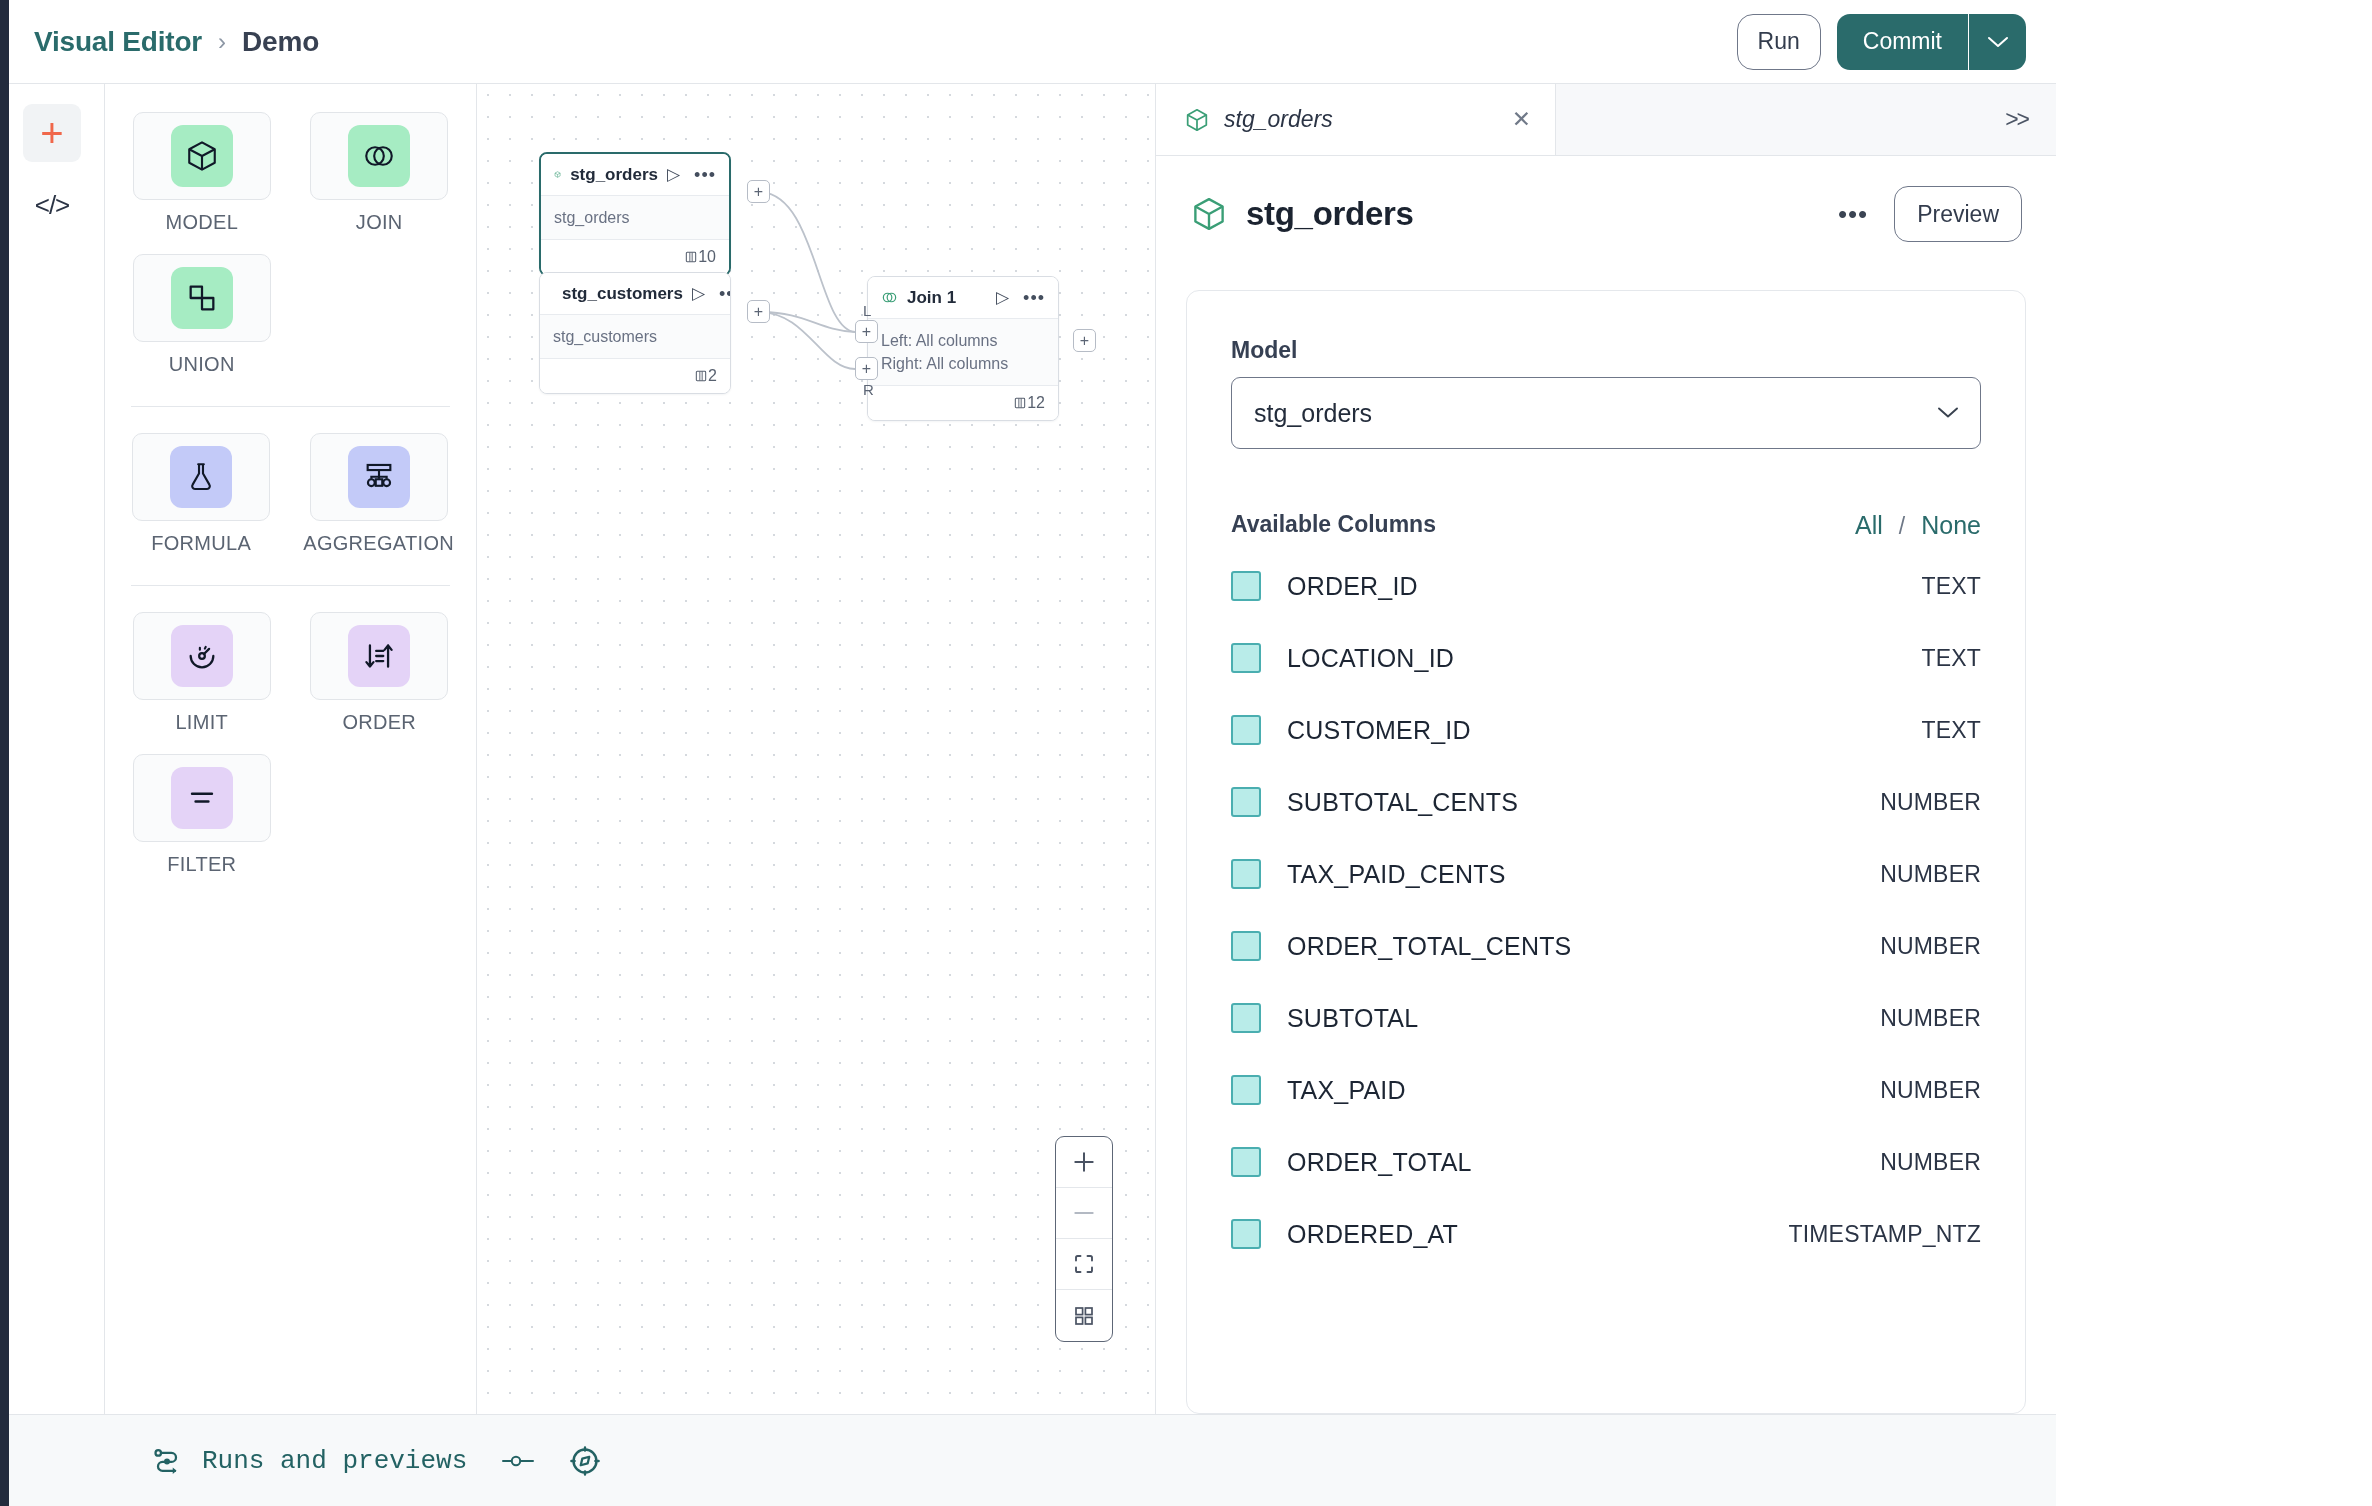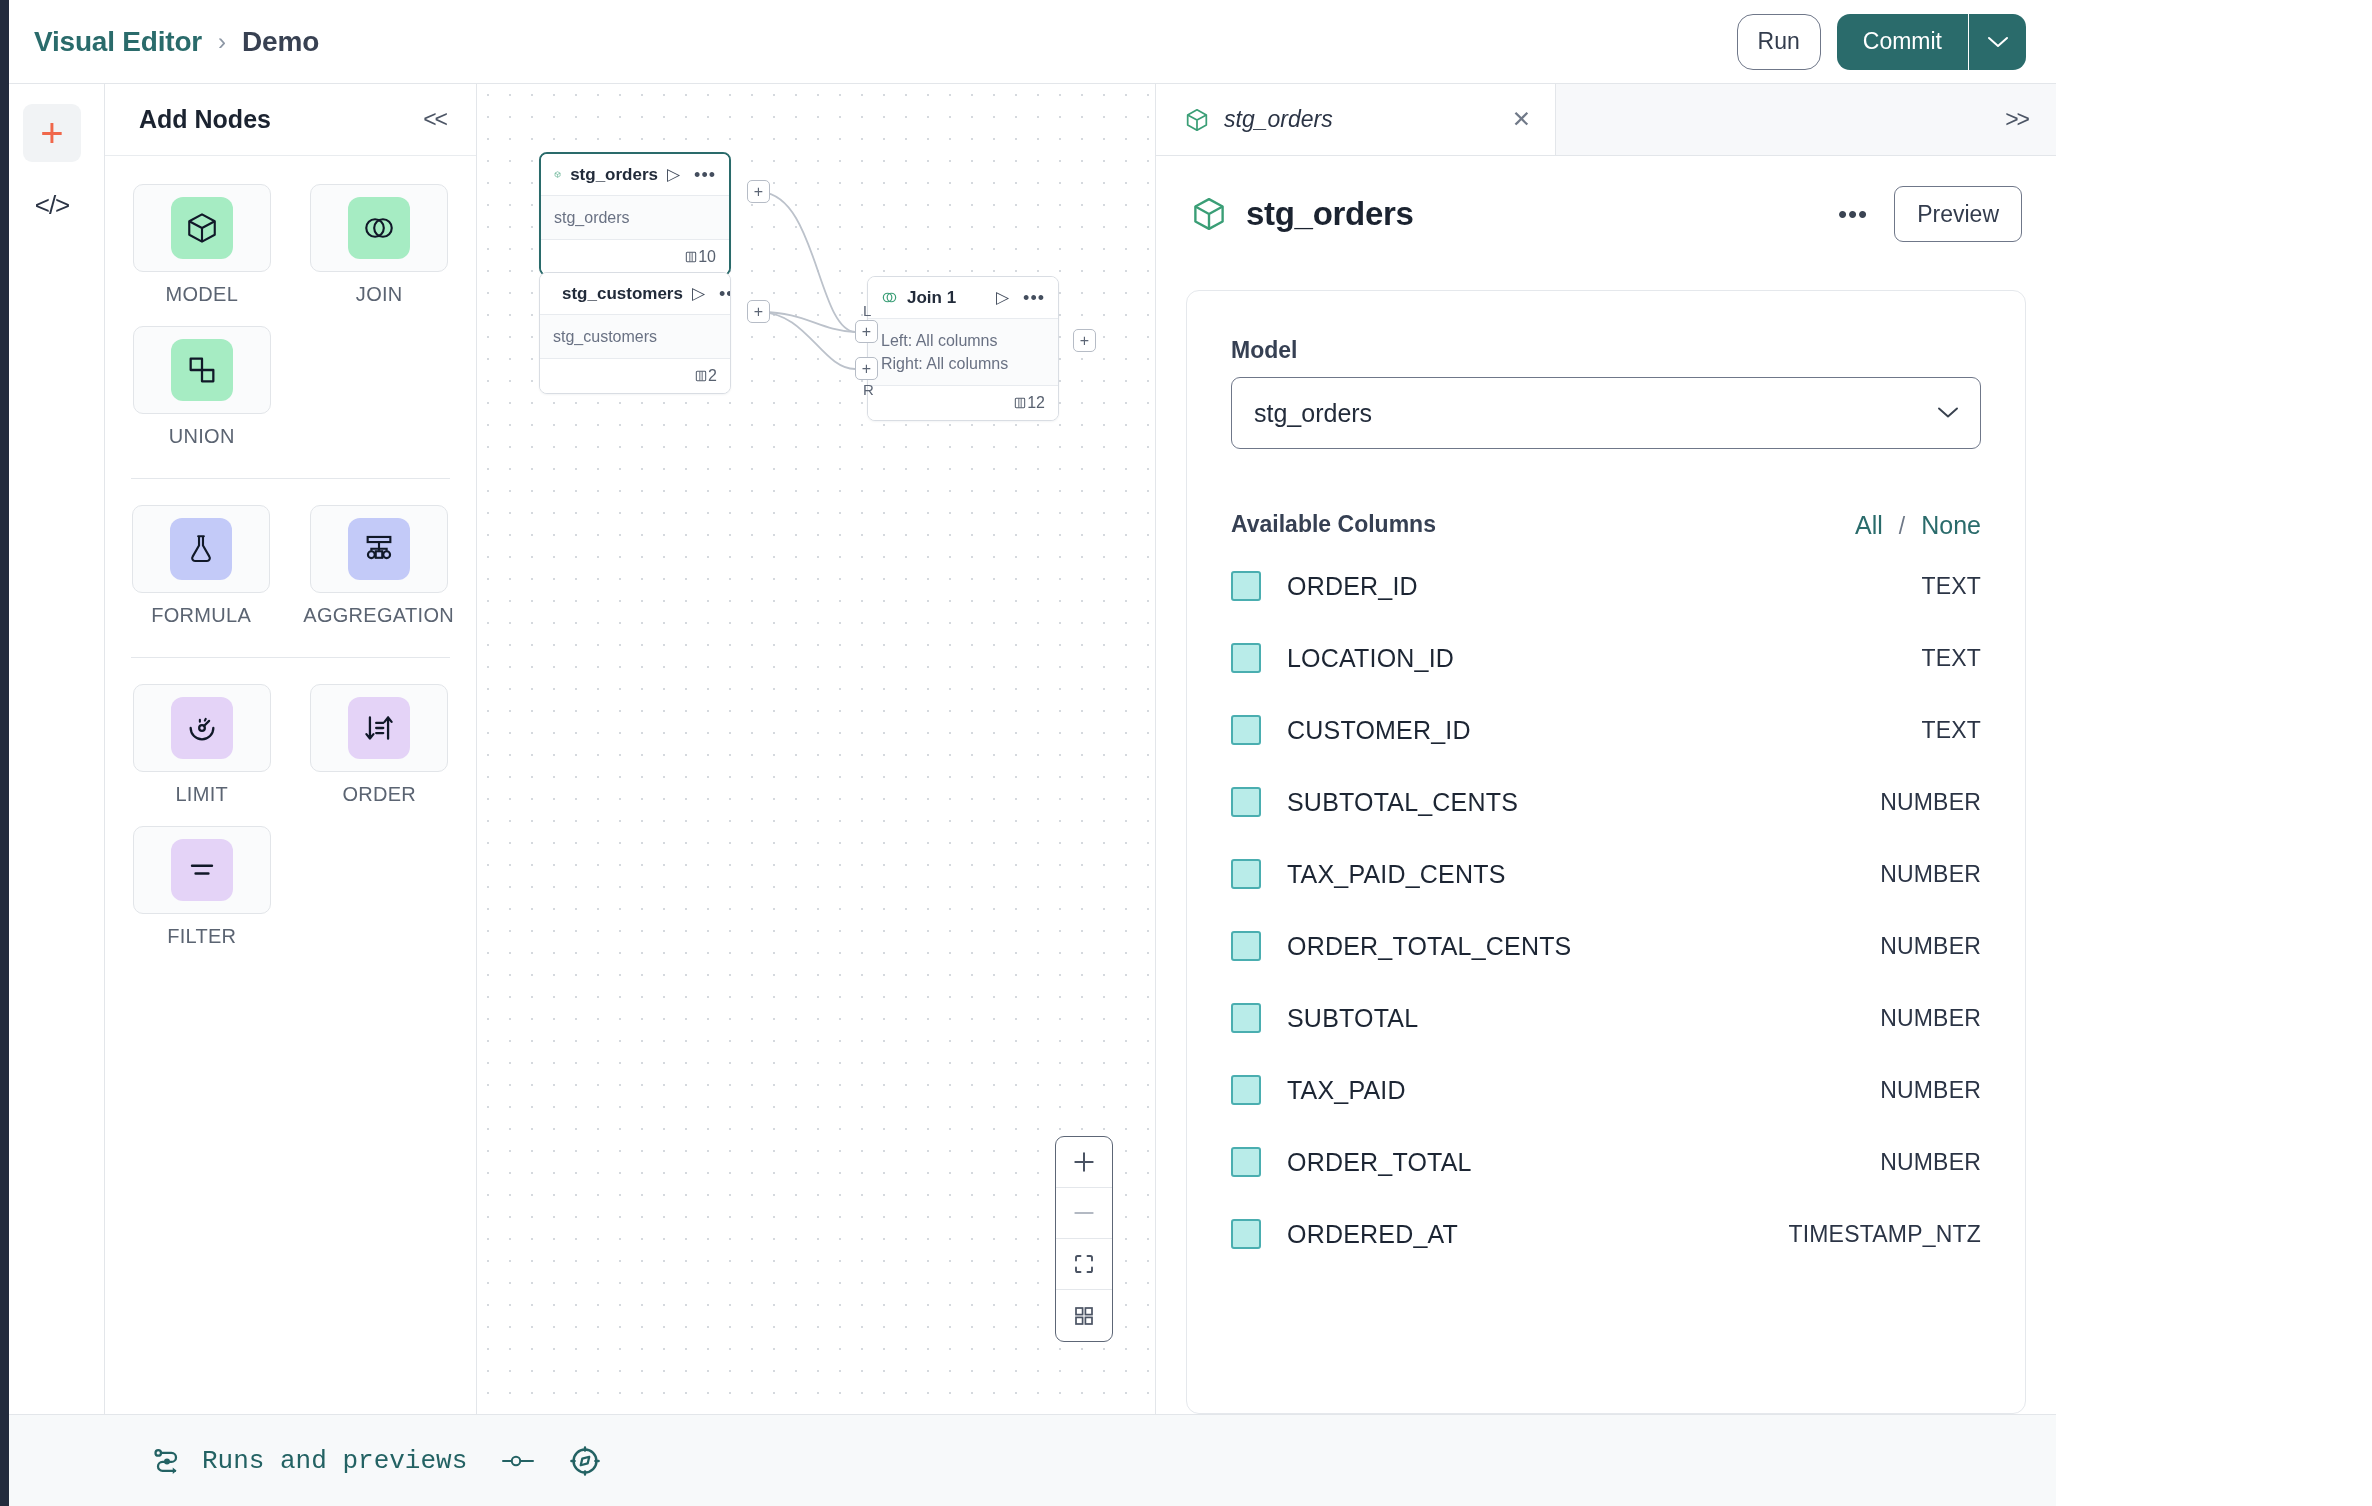--- a/index.html
+++ b/index.html
@@ -172,21 +172,21 @@
   .rp-tab-close { margin-left: auto; color: #707988; font-size: 23px; line-height: 1; padding-left: 30px; }
   .rp-tabs-spacer { flex: 1 1 auto; display: flex; align-items: center; justify-content: flex-end; padding-right: 28px; }
   .rp-expand { color: #4c5565; font-size: 23px; letter-spacing: -2px; }
 
   .rp-header { display: flex; align-items: center; padding: 30px 34px 0 34px; }
   .rp-header-left { display: flex; align-items: center; gap: 18px; }
   .rp-title { font-size: 33px; font-weight: bold; color: #1b2330; letter-spacing: -0.3px; }
   .rp-header-right { margin-left: auto; display: flex; align-items: center; gap: 26px; }
   .rp-dots { color: #3b4453; font-size: 26px; letter-spacing: 1px; line-height: 1; }
   .btn-preview {
-    height: 56px; padding: 0 22px; border: 1px solid #6f7789; border-radius: 9px;
+    height: 56px; padding: 0 22px; border: 1px solid #6f7789; border-radius: 14px;
     background: #fff; color: #333c4d; font-size: 23px;
     display: flex; align-items: center; justify-content: center;
   }
 
   .rp-scroll { flex: 1 1 auto; overflow: hidden; padding: 48px 30px 0 30px; }
   .rp-card {
     border: 1px solid #e5e8ec; border-radius: 13px; background: #fff;
     padding: 46px 44px 10px 44px; height: 100%;
   }
 
@@ -253,24 +253,20 @@
     <div class="icon-rail">
       <div class="rail-btn active">
         <span class="rail-plus">+</span>
       </div>
       <div class="rail-btn">
         <span class="rail-code">&lt;/&gt;</span>
       </div>
     </div>
 
     <div class="nodes-panel">
-      <div class="nodes-head">
-        <span class="nodes-title">Add Nodes</span>
-        <span class="nodes-collapse">&lt;&lt;</span>
-      </div>
       <div class="nodes-body">
 
         <div class="node-grid">
           <div class="node-cell">
             <div class="node-tile">
               <div class="node-swatch sw-green">
                 <svg width="34" height="34" viewBox="0 0 24 24">
                   <path d="M12 2.4 21 7.2v9.6L12 21.6 3 16.8V7.2z" fill="none" stroke="#101828" stroke-width="1.5" stroke-linejoin="round"></path>
                   <path d="M3 7.2 12 12l9-4.8M12 12v9.6" fill="none" stroke="#101828" stroke-width="1.5" stroke-linejoin="round"></path>
                 </svg>

